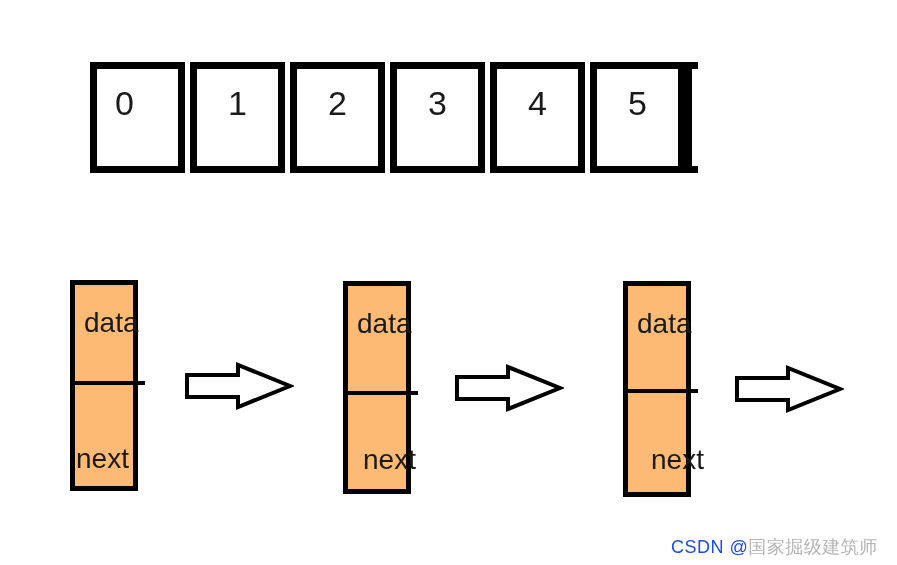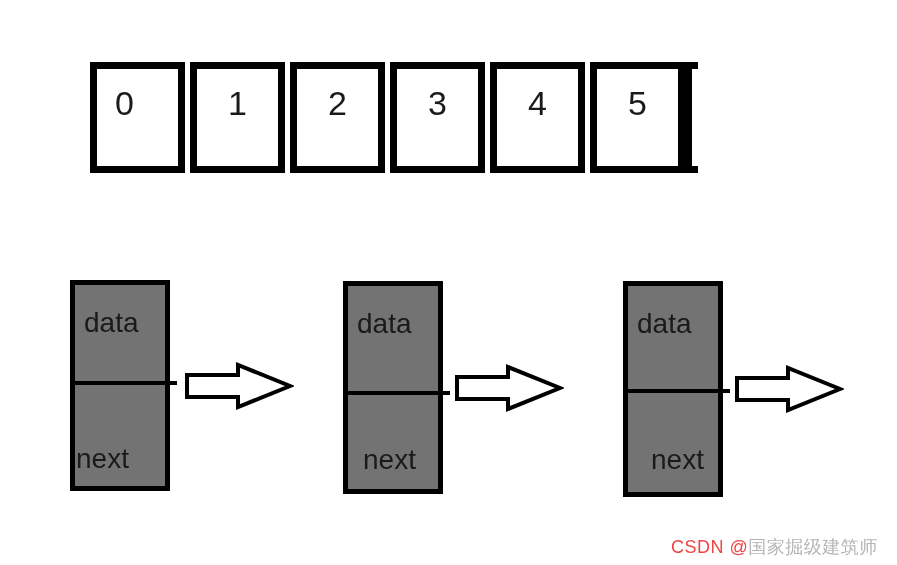--- a/index.html
+++ b/index.html
@@ -49,24 +49,24 @@
     height: 111px;
     box-sizing: border-box;
     border-left: 7px solid #000000;
     border-top: 7px solid #000000;
     border-bottom: 7px solid #000000;
   }
 
   
   .node {
     position: absolute;
-    width: 100px;
+    width: 68px;
     box-sizing: border-box;
     border: 5px solid #000000;
-    background: #737373;
+    background: #fdba74;
   }
   .node-1 { left: 70px;  top: 280px; height: 211px; }
   .node-2 { left: 343px; top: 281px; height: 213px; }
   .node-3 { left: 623px; top: 281px; height: 216px; }
 
   .node-divider {
     position: absolute;
     left: -5px;
     right: -12px;
     height: 4px;
@@ -109,21 +109,21 @@
   
   .watermark {
     position: absolute;
     left: 671px;
     top: 535px;
     font-size: 18px;
     letter-spacing: 0.5px;
     white-space: nowrap;
     user-select: none;
   }
-  .watermark .wm-prefix { color: #ef4444; }
+  .watermark .wm-prefix { color: #1d4ed8; }
   .watermark .wm-user   { color: #b5b5b5; }
 </style>
 </head>
 <body>
 
 <div class="canvas">
 
   <div class="array-row">
     <div class="array-cell">0</div>
     <div class="array-cell">1</div>

